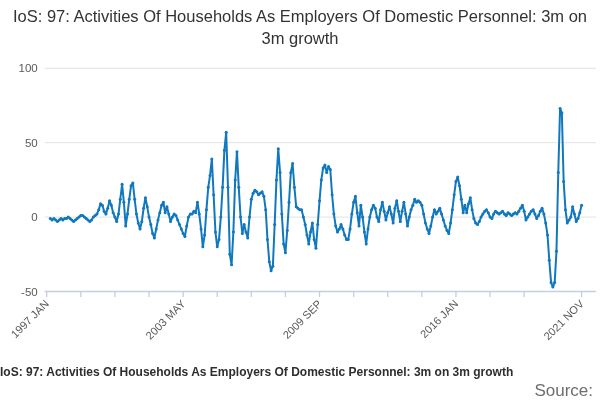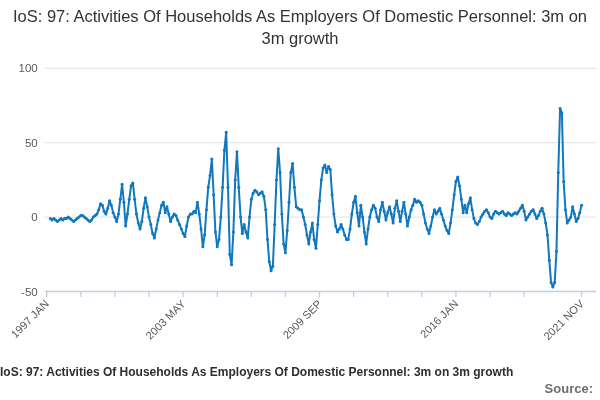--- a/index.html
+++ b/index.html
@@ -15,21 +15,21 @@
     color:#333333;
   }
   .chart-area{position:absolute;top:0;left:0;}
   .footer-title{
     position:absolute;top:365px;left:0;right:0;
     font-size:12px;font-weight:bold;color:#2e2e2e;
     white-space:nowrap;overflow:hidden;
   }
   .footer-source{
     position:absolute;top:381px;right:7px;
-    font-size:13px;color:#6e6e6e;font-weight:bold;
+    font-size:17px;color:#6e6e6e;
   }
 </style>
 </head>
 <body>
 
 <div class="chart-title">IoS: 97: Activities Of Households As Employers Of Domestic Personnel: 3m on 3m growth</div>
 
 <svg class="chart-area" width="600" height="400" viewBox="0 0 600 400">
     <g>
       <line x1="44.7" x2="596" y1="217.10000000000002" y2="217.10000000000002" stroke="#e2e2e2" stroke-width="1"></line>

